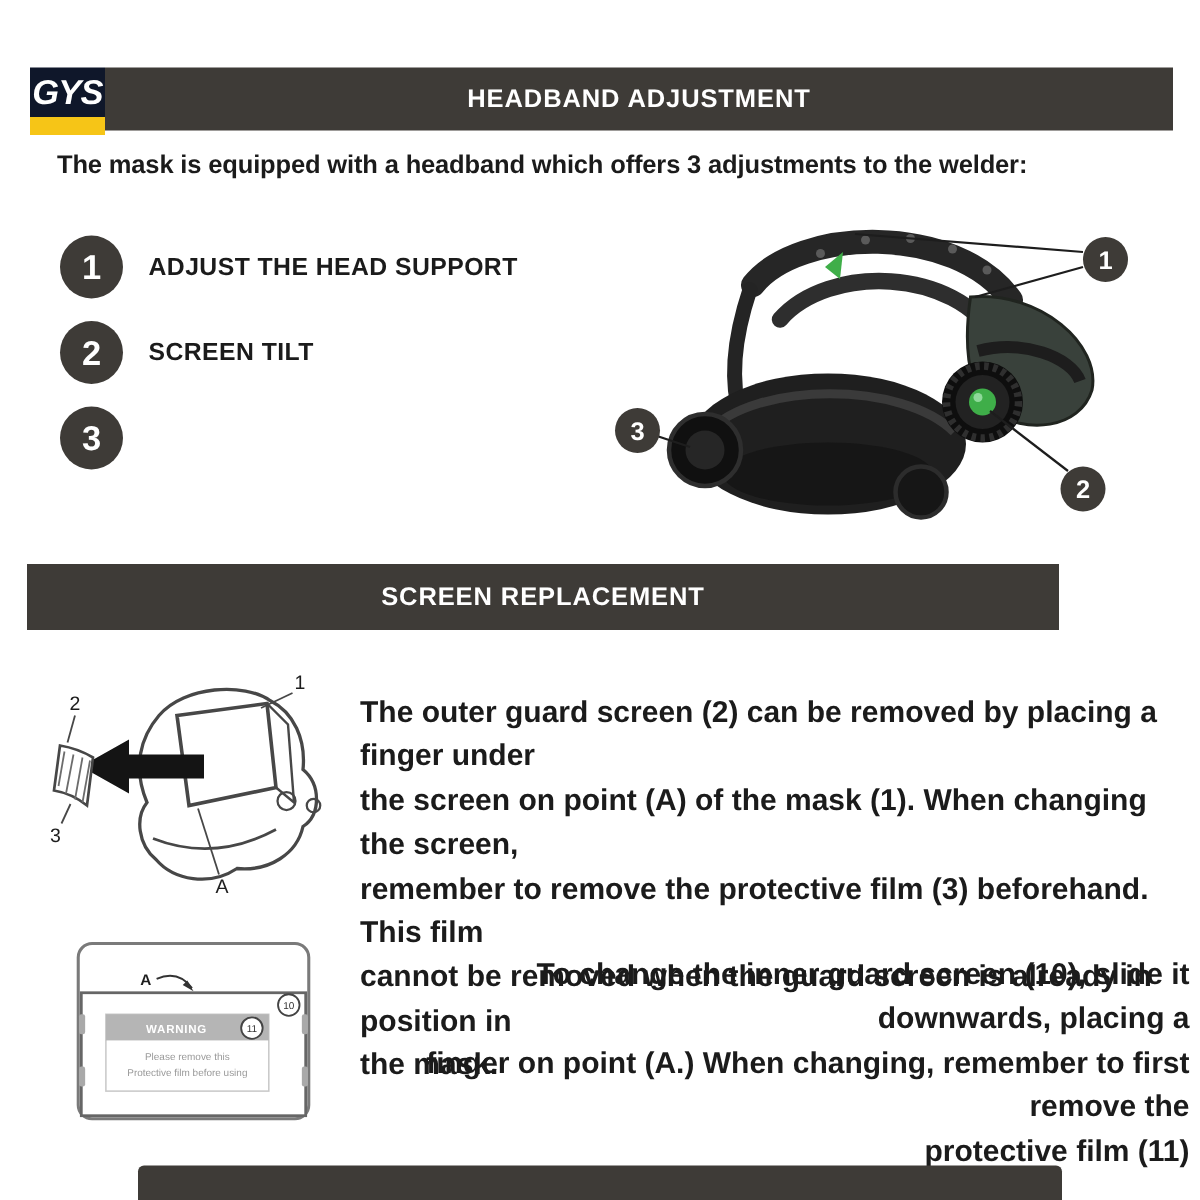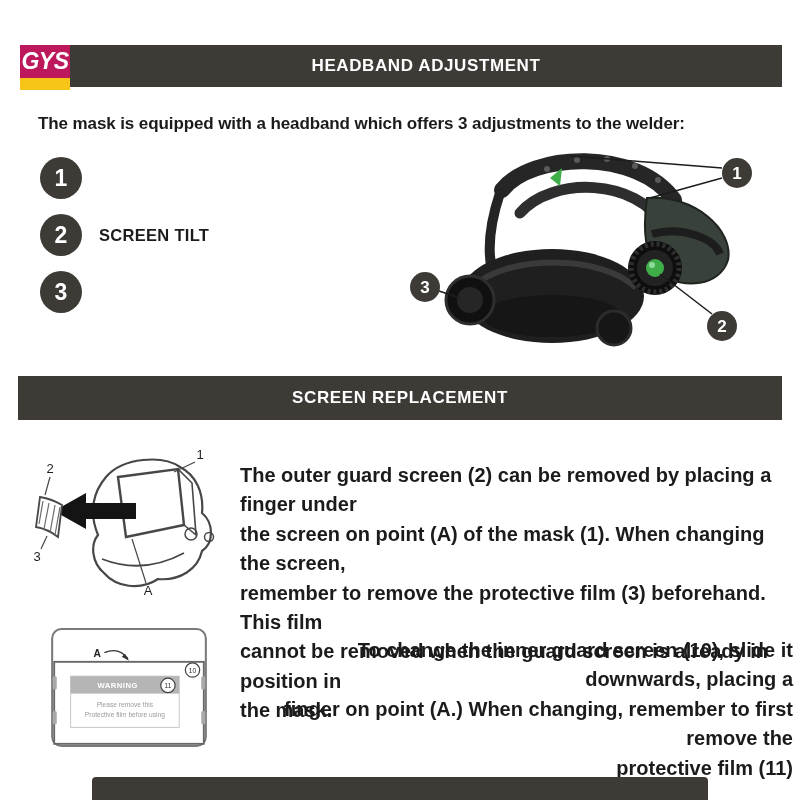--- a/index.html
+++ b/index.html
@@ -7,31 +7,31 @@
   body {
     position:relative; background:#ffffff; overflow:hidden;
     font-family:"Liberation Sans", sans-serif; color:#1b1b1b;
   }
   .banner {
     position:absolute; background:#3e3b37; color:#ffffff;
     display:flex; align-items:center; justify-content:center;
     font-weight:bold; font-size:17px; letter-spacing:.6px;
   }
   #banner-top { left:70px; top:45px; width:712px; height:42px; }
-  #banner-screen { left:18px; top:376px; width:764px; height:44px; }
+  #banner-screen { left:18px; top:376px; width:688px; height:44px; }
 
   #logo { position:absolute; left:20px; top:45px; width:50px; height:45px; }
   #logo .logo-blue {
-    height:33px; background:#be185d; color:#fff; font-weight:bold; font-style:italic;
+    height:33px; background:#0f172a; color:#fff; font-weight:bold; font-style:italic;
     font-size:23px; letter-spacing:-0.5px; display:flex; align-items:center; justify-content:center;
   }
   #logo .logo-yellow { height:12px; background:#f6c517; }
 
   #intro {
-    position:absolute; left:38px; top:114px; width:740px;
+    position:absolute; left:38px; top:100px; width:740px;
     font-size:17px; font-weight:bold; letter-spacing:-0.1px; white-space:nowrap;
   }
 
   .adj-item { position:absolute; left:40px; display:flex; align-items:center; gap:17px; }
   #adj-item-0 { top:157px; } #adj-item-1 { top:214px; } #adj-item-2 { top:271px; }
   .adj-circle {
     width:42px; height:42px; border-radius:50%; background:#3e3b37; color:#fff;
     font-weight:bold; font-size:23px; display:flex; align-items:center; justify-content:center;
     flex:0 0 42px;
   }
@@ -68,20 +68,21 @@
 </div>
 
 <div id="banner-top" class="banner">
   <span>HEADBAND ADJUSTMENT</span>
 </div>
 
 <div id="intro">The mask is equipped with a headband which offers 3 adjustments to the welder:</div>
 
 <div class="adj-item" id="adj-item-0">
   <div class="adj-circle">1</div>
+  <div class="adj-label">ADJUST THE HEAD SUPPORT</div>
 </div>
 <div class="adj-item" id="adj-item-1">
   <div class="adj-circle">2</div>
   <div class="adj-label">SCREEN TILT</div>
 </div>
 <div class="adj-item" id="adj-item-2">
   <div class="adj-circle">3</div>
 </div>
 
 <svg id="headband-photo" viewBox="0 0 372 222">

